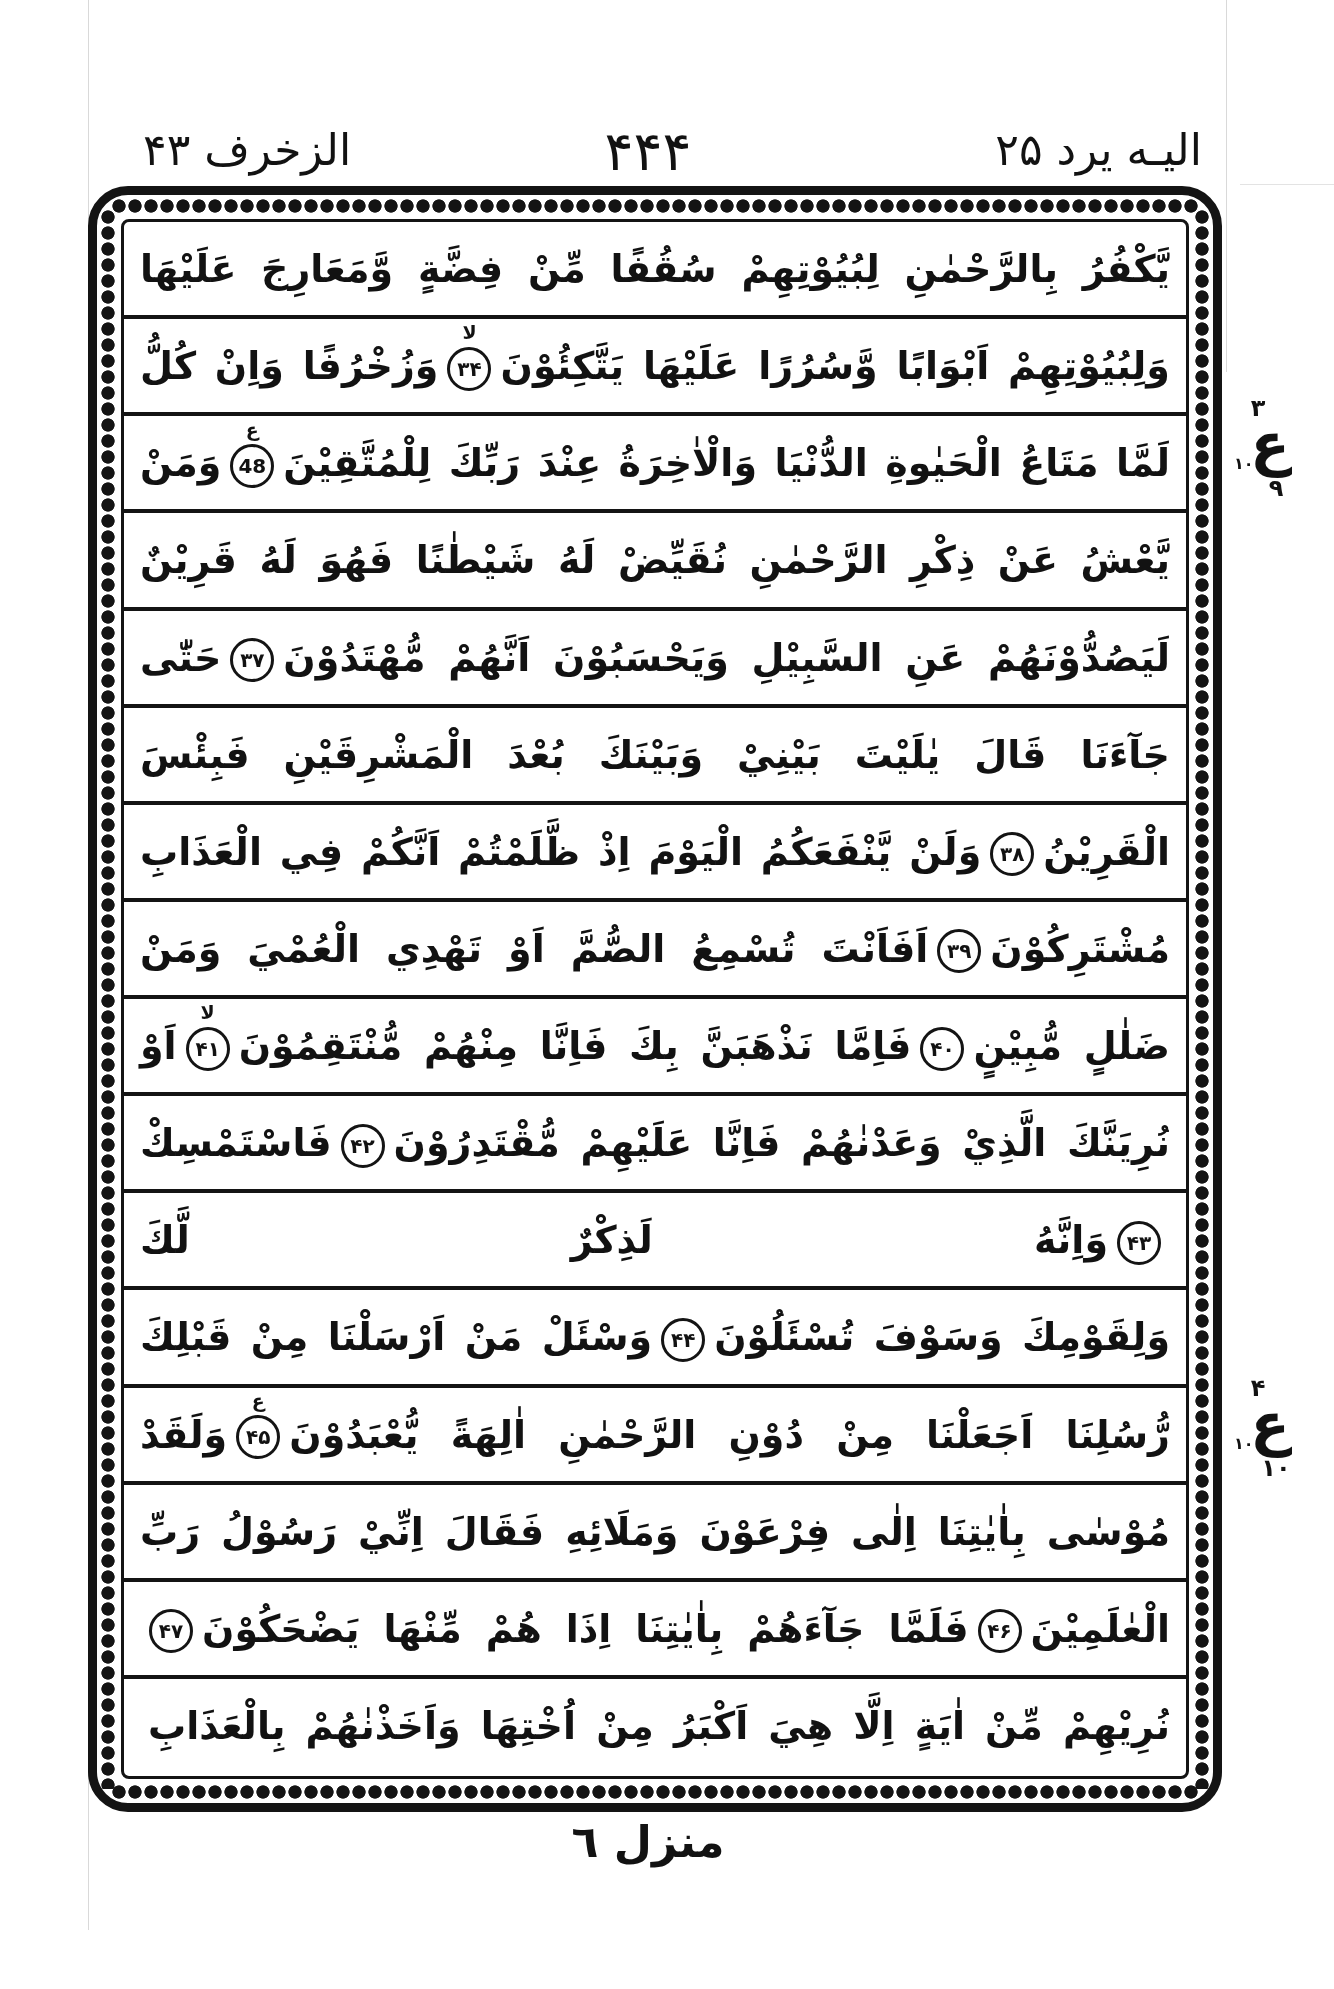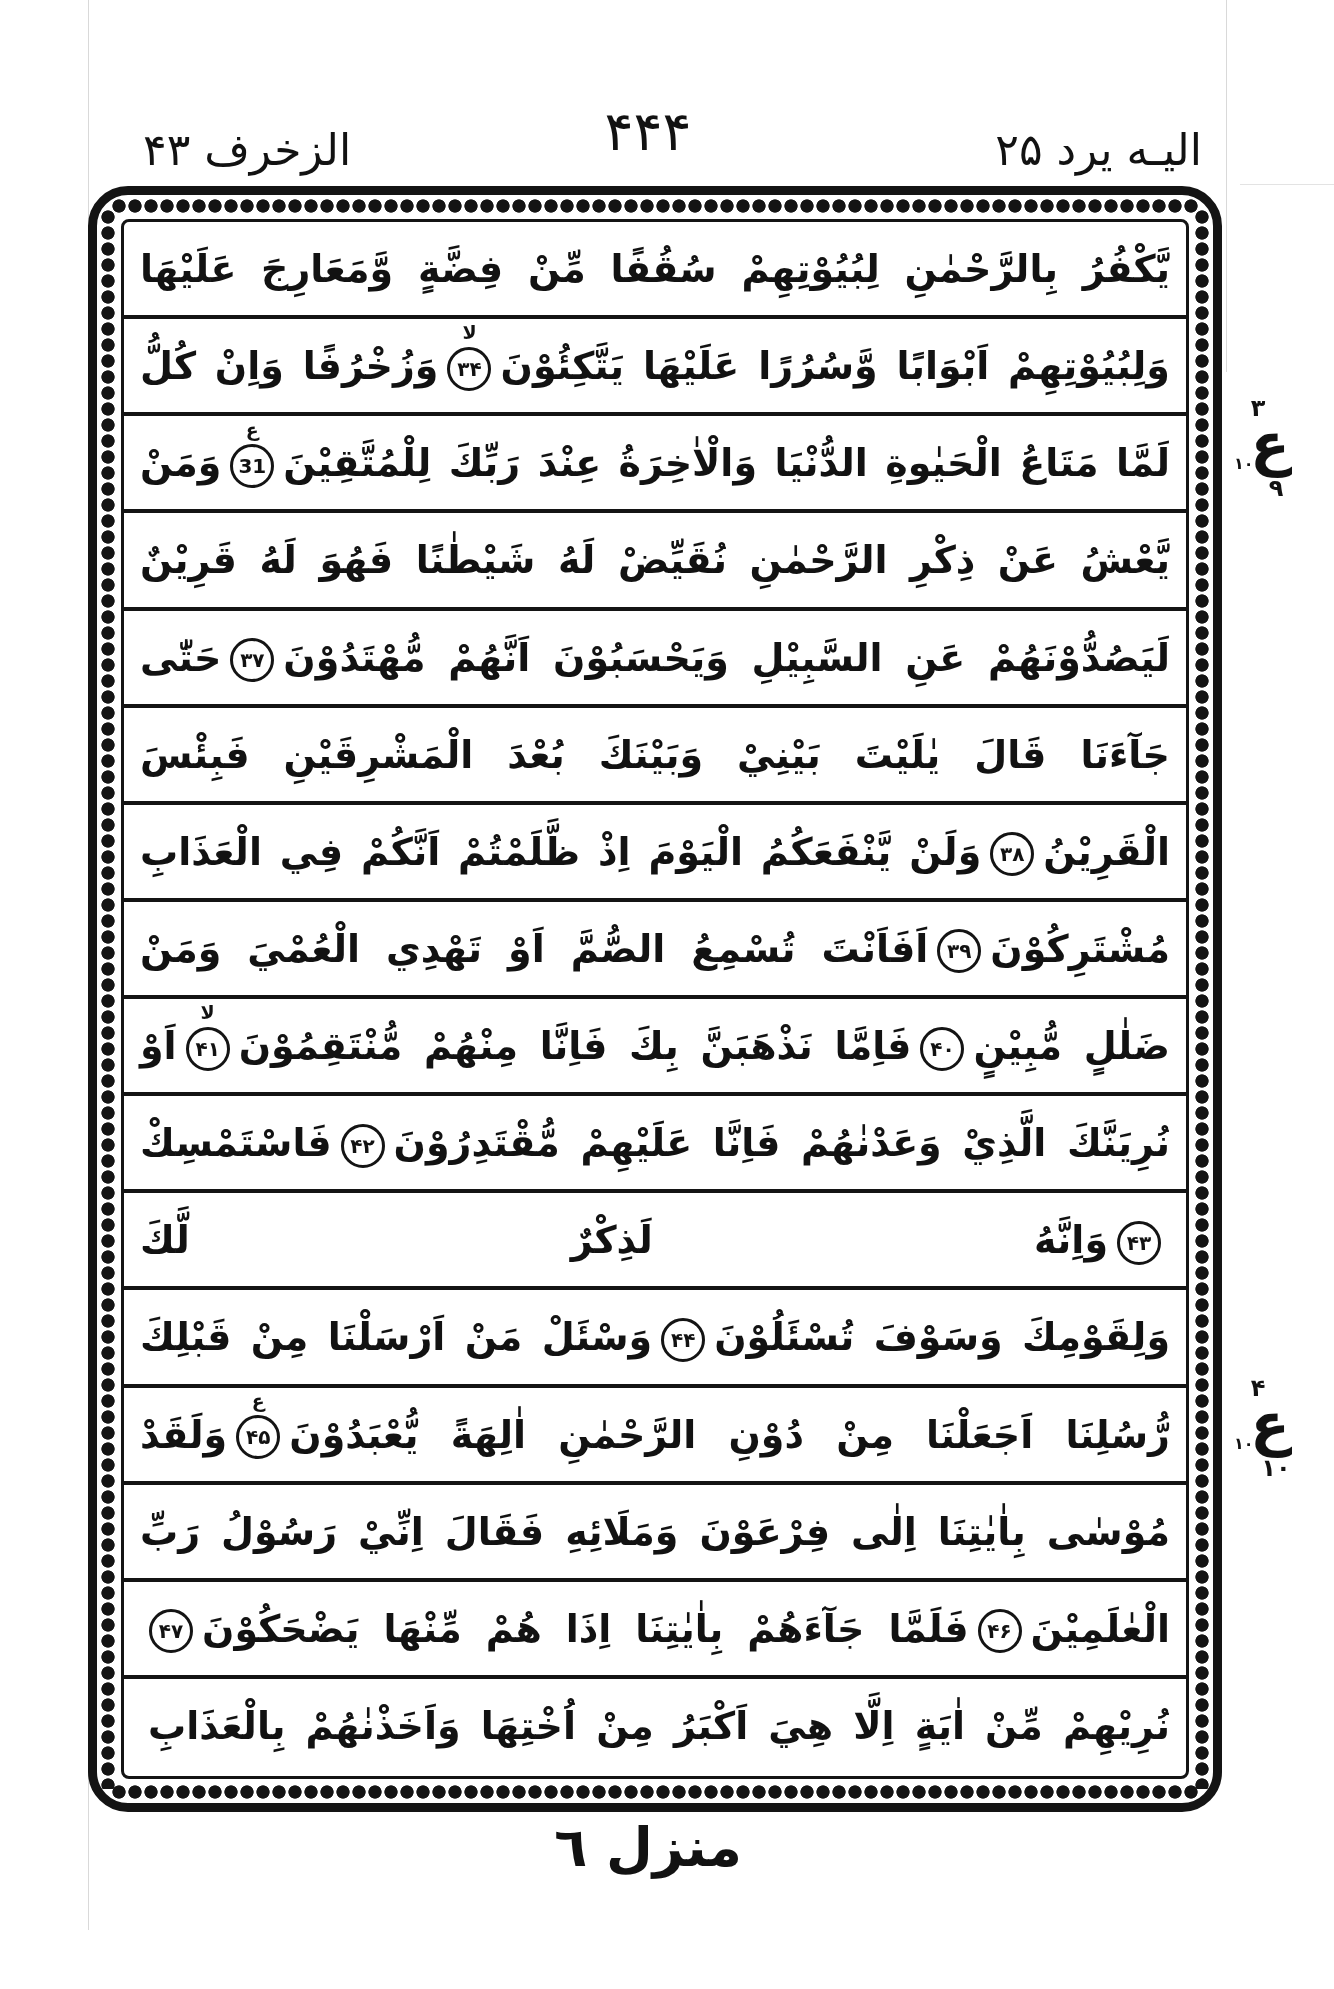--- a/index.html
+++ b/index.html
@@ -14,21 +14,21 @@
   
   .artifact{position:absolute;background:#d9d9d9;}
   .art-left{left:88px;top:0;width:1px;height:1930px;}
   .art-right{left:1226px;top:0;width:1px;height:372px;}
   .art-top-right{left:1240px;top:184px;width:94px;height:1px;background:#e3e3e3;}
 
   
   .hdr{position:absolute;font-weight:normal;white-space:nowrap;direction:rtl;}
   .juz{top:124px;right:132px;font-size:44px;}
   .surah{top:124px;left:143px;font-size:44px;}
-  .pagenum{top:100px;left:0;width:1296px;text-align:center;font-size:54px;letter-spacing:6px;}
+  .pagenum{top:120px;left:0;width:1296px;text-align:center;font-size:54px;letter-spacing:6px;}
 
   
   .frame{
     position:absolute;left:88px;top:186px;width:1134px;height:1626px;
     border:9px solid #141414;border-radius:40px;box-sizing:border-box;
   }
   .bead{position:absolute;background-image:radial-gradient(circle closest-side,#141414 90%,transparent 100%);}
   .bead-top{left:14px;right:14px;top:4px;height:14px;background-size:16px 14px;background-repeat:repeat-x;}
   .bead-bottom{left:14px;right:14px;bottom:4px;height:14px;background-size:16px 14px;background-repeat:repeat-x;}
   .bead-left{top:14px;bottom:14px;left:4px;width:14px;background-size:14px 16px;background-repeat:repeat-y;}
@@ -68,21 +68,21 @@
   .marker{position:absolute;left:1234px;width:72px;text-align:center;font-weight:bold;direction:rtl;}
   .marker-1{top:396px;}
   .marker-2{top:1376px;}
   .m-top{display:block;font-size:24px;line-height:1;transform:translateX(-12px);}
   .m-ayn{display:block;font-size:58px;line-height:48px;position:relative;}
   .m-mid{position:absolute;left:0px;bottom:-4px;font-size:16px;line-height:1;}
   .m-bot{display:block;font-size:24px;line-height:1;margin-top:8px;transform:translateX(6px);}
 
   
   .manzil{position:absolute;top:1816px;left:0;width:1296px;text-align:center;
-    font-size:54px;font-weight:bold;direction:rtl;}
+    font-size:44px;font-weight:bold;direction:rtl;}
 </style>
 </head>
 <body>
 
 <div id="page">
 
   <div class="artifact art-left"></div>
   <div class="artifact art-right"></div>
   <div class="artifact art-top-right"></div>
 
@@ -96,21 +96,21 @@
     <div class="bead bead-left"></div>
     <div class="bead bead-right"></div>
     <div class="inner">
       <div class="rows" id="rows">
           <div class="row"><span class="txt">يَّكْفُرُ بِالرَّحْمٰنِ لِبُيُوْتِهِمْ سُقُفًا مِّنْ فِضَّةٍ وَّمَعَارِجَ عَلَيْهَا يَظْهَرُوْنَ</span></div>
           <div class="row"><span class="txt">وَلِبُيُوْتِهِمْ اَبْوَابًا وَّسُرُرًا عَلَيْهَا يَتَّكِئُوْنَ</span><span class="ayah">
               <span class="num">۳۴</span>
               <span class="amark">لا</span>
             </span><span class="txt">وَزُخْرُفًا وَاِنْ كُلُّ ذٰلِكَ</span></div>
           <div class="row"><span class="txt">لَمَّا مَتَاعُ الْحَيٰوةِ الدُّنْيَا وَالْاٰخِرَةُ عِنْدَ رَبِّكَ لِلْمُتَّقِيْنَ</span><span class="ayah">
-              <span class="num">31</span>
+              <span class="num">48</span>
               <span class="amark">ع</span>
             </span><span class="txt">وَمَنْ</span></div>
           <div class="row"><span class="txt">يَّعْشُ عَنْ ذِكْرِ الرَّحْمٰنِ نُقَيِّضْ لَهُ شَيْطٰنًا فَهُوَ لَهُ قَرِيْنٌ</span></div>
           <div class="row"><span class="txt">لَيَصُدُّوْنَهُمْ عَنِ السَّبِيْلِ وَيَحْسَبُوْنَ اَنَّهُمْ مُّهْتَدُوْنَ</span><span class="ayah">
               <span class="num">۳۷</span>
             </span><span class="txt">حَتّٰى اِذَا</span></div>
           <div class="row"><span class="txt">جَآءَنَا قَالَ يٰلَيْتَ بَيْنِيْ وَبَيْنَكَ بُعْدَ الْمَشْرِقَيْنِ فَبِئْسَ</span></div>
           <div class="row"><span class="txt">الْقَرِيْنُ</span><span class="ayah">
               <span class="num">۳۸</span>
             </span><span class="txt">وَلَنْ يَّنْفَعَكُمُ الْيَوْمَ اِذْ ظَّلَمْتُمْ اَنَّكُمْ فِي الْعَذَابِ</span></div>

